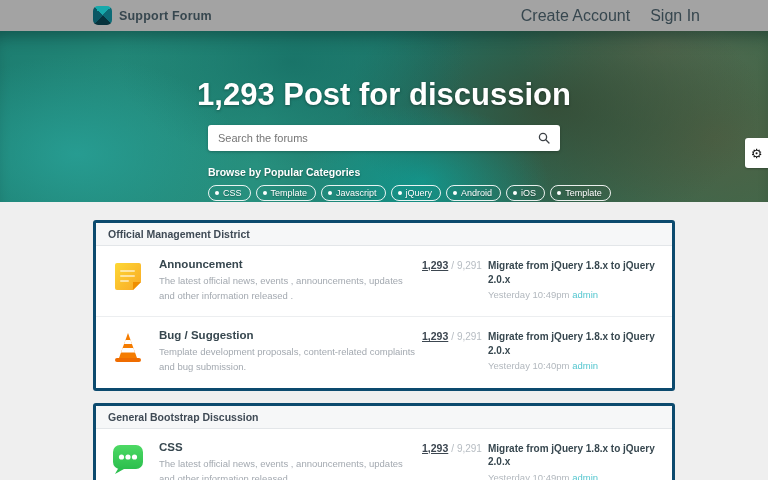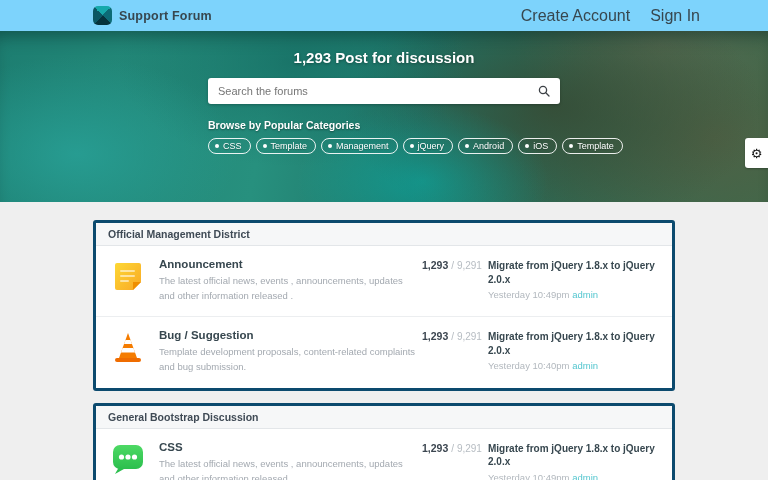--- a/index.html
+++ b/index.html
@@ -5,21 +5,21 @@
   * { margin:0; padding:0; box-sizing:border-box; }
   html,body { width:768px; height:480px; overflow:hidden; }
   body {
     font-family:"Liberation Sans", sans-serif;
     background:#efefef;
     color:#37474f;
   }
 
   
   .navbar {
-    height:31px; background:#7dd3fc;
+    height:31px; background:#a3a3a3;
     display:flex; align-items:center;
     padding:0 68px 0 93px;
   }
   .brand { display:flex; align-items:center; gap:7px; cursor:pointer; }
   .brand-icon {
     width:19px; height:19px; border-radius:5px;
     background:conic-gradient(from -45deg at 50% 50%,
       #17a9ab 0 90deg, #0d6b76 90deg 180deg, #06323c 180deg 270deg, #0b5764 270deg 360deg);
   }
   .brand-name { font-size:12.5px; font-weight:bold; color:#37474f; letter-spacing:.2px; }
@@ -42,22 +42,22 @@
       radial-gradient(ellipse 230px 140px at 10% 72%, rgba(40,160,150,.85), rgba(40,160,150,0) 70%),
       radial-gradient(ellipse 250px 150px at 38% 18%, rgba(22,110,100,.8), rgba(22,110,100,0) 70%),
       radial-gradient(ellipse 180px 110px at 55% 88%, rgba(0,200,195,.4), rgba(0,200,195,0) 70%),
       radial-gradient(ellipse 290px 170px at 72% 45%, rgba(54,74,52,.85), rgba(54,74,52,0) 72%),
       radial-gradient(ellipse 270px 190px at 93% 62%, rgba(80,96,68,.9), rgba(80,96,68,0) 75%),
       radial-gradient(ellipse 210px 120px at 86% 8%, rgba(98,114,90,.7), rgba(98,114,90,0) 70%),
       linear-gradient(100deg, #1d7e71, #27907e 35%, #1f7568 55%, #2f6b54 75%, #3c6b4c 100%);
     box-shadow:inset 0 14px 18px -10px rgba(0,25,25,.45);
   }
   .hero-title {
-    text-align:center; color:#fff; font-size:15px; font-weight:bold;
-    padding-top:18px; text-shadow:0 1px 3px rgba(0,0,0,.35);
+    text-align:center; color:#fff; font-size:31px; font-weight:bold;
+    padding-top:46px; text-shadow:0 1px 3px rgba(0,0,0,.35);
   }
   .hero-inner { width:352px; margin:0 auto; }
   .forum-search {
     margin-top:12px; background:#fff; border-radius:3px; height:26px;
     display:flex; align-items:center; padding:0 10px; gap:6px;
     box-shadow:0 1px 3px rgba(0,0,0,.25);
   }
   .forum-search input {
     border:none; outline:none; flex:1; min-width:0;
     font-size:11px; color:#6d7a82; font-family:inherit;
@@ -88,21 +88,21 @@
     background:#f6f7f8; padding:5px 12px; font-size:10.5px; font-weight:bold;
     color:#3f4a55; border-bottom:1px solid #e3e6e9; border-radius:3px 3px 0 0;
   }
   .frow { display:flex; align-items:flex-start; padding:12px 14px 13px; border-bottom:1px solid #eceef0; }
   .frow:last-child { border-bottom:none; }
   .row-icon { width:36px; height:36px; margin-right:13px; flex:none; }
   .row-main { flex:1; padding-right:6px; }
   .row-title { font-size:11.5px; font-weight:bold; color:#37474f; margin-bottom:4px; cursor:pointer; }
   .row-desc { font-size:9.5px; color:#a3a9b0; line-height:1.55; max-width:272px; }
   .row-stats { width:66px; flex:none; font-size:10.5px; padding-top:1px; white-space:nowrap; }
-  .stat-posts { font-weight:bold; color:#3c4650; }
+  .stat-posts { font-weight:bold; color:#3c4650;text-decoration:underline; }
   .stat-sep, .stat-total { color:#b6bcc2; font-size:10px; }
   .row-last { width:170px; flex:none; padding-top:1px; }
   .last-title { font-size:10px; font-weight:bold; color:#37474f; line-height:1.35; cursor:pointer; }
   .last-meta { font-size:9.5px; color:#b2b8be; margin-top:3px; }
   .last-meta .admin { color:#54c6cf; cursor:pointer; }
 </style>
 </head>
 <body>
 
 <div class="navbar">
@@ -131,21 +131,21 @@
       <div class="tag">
           <span class="dot"></span>
           <span>CSS</span>
         </div>
       <div class="tag">
           <span class="dot"></span>
           <span>Template</span>
         </div>
       <div class="tag">
           <span class="dot"></span>
-          <span>Management</span>
+          <span>Javascript</span>
         </div>
       <div class="tag">
           <span class="dot"></span>
           <span>jQuery</span>
         </div>
       <div class="tag">
           <span class="dot"></span>
           <span>Android</span>
         </div>
       <div class="tag">

